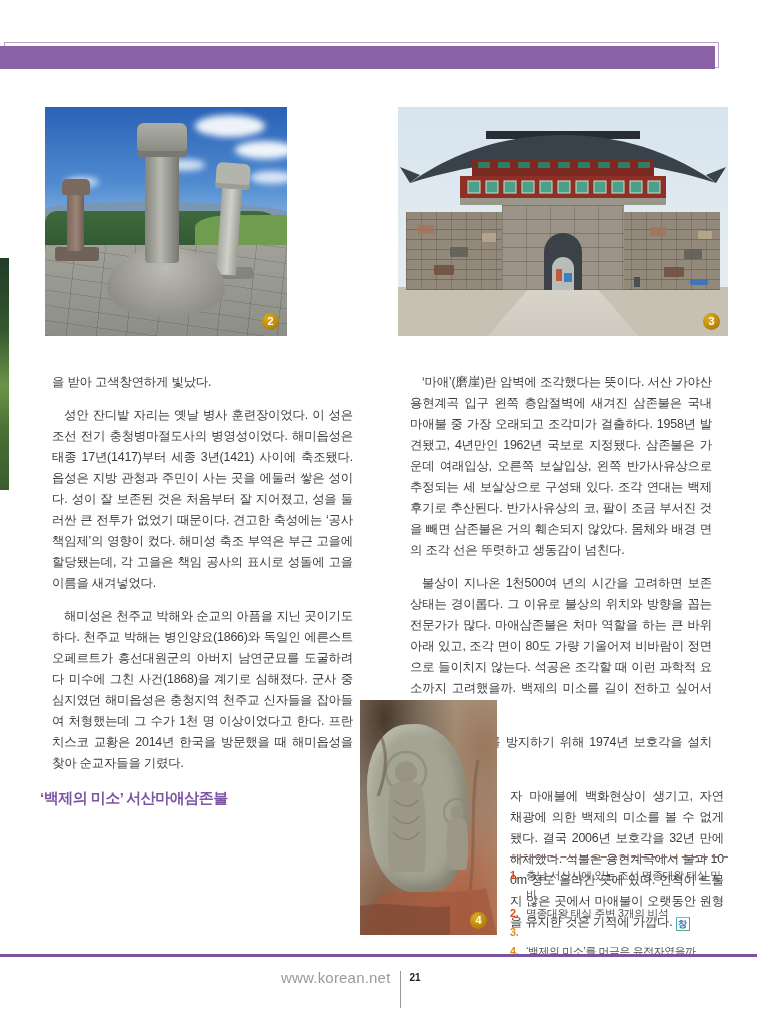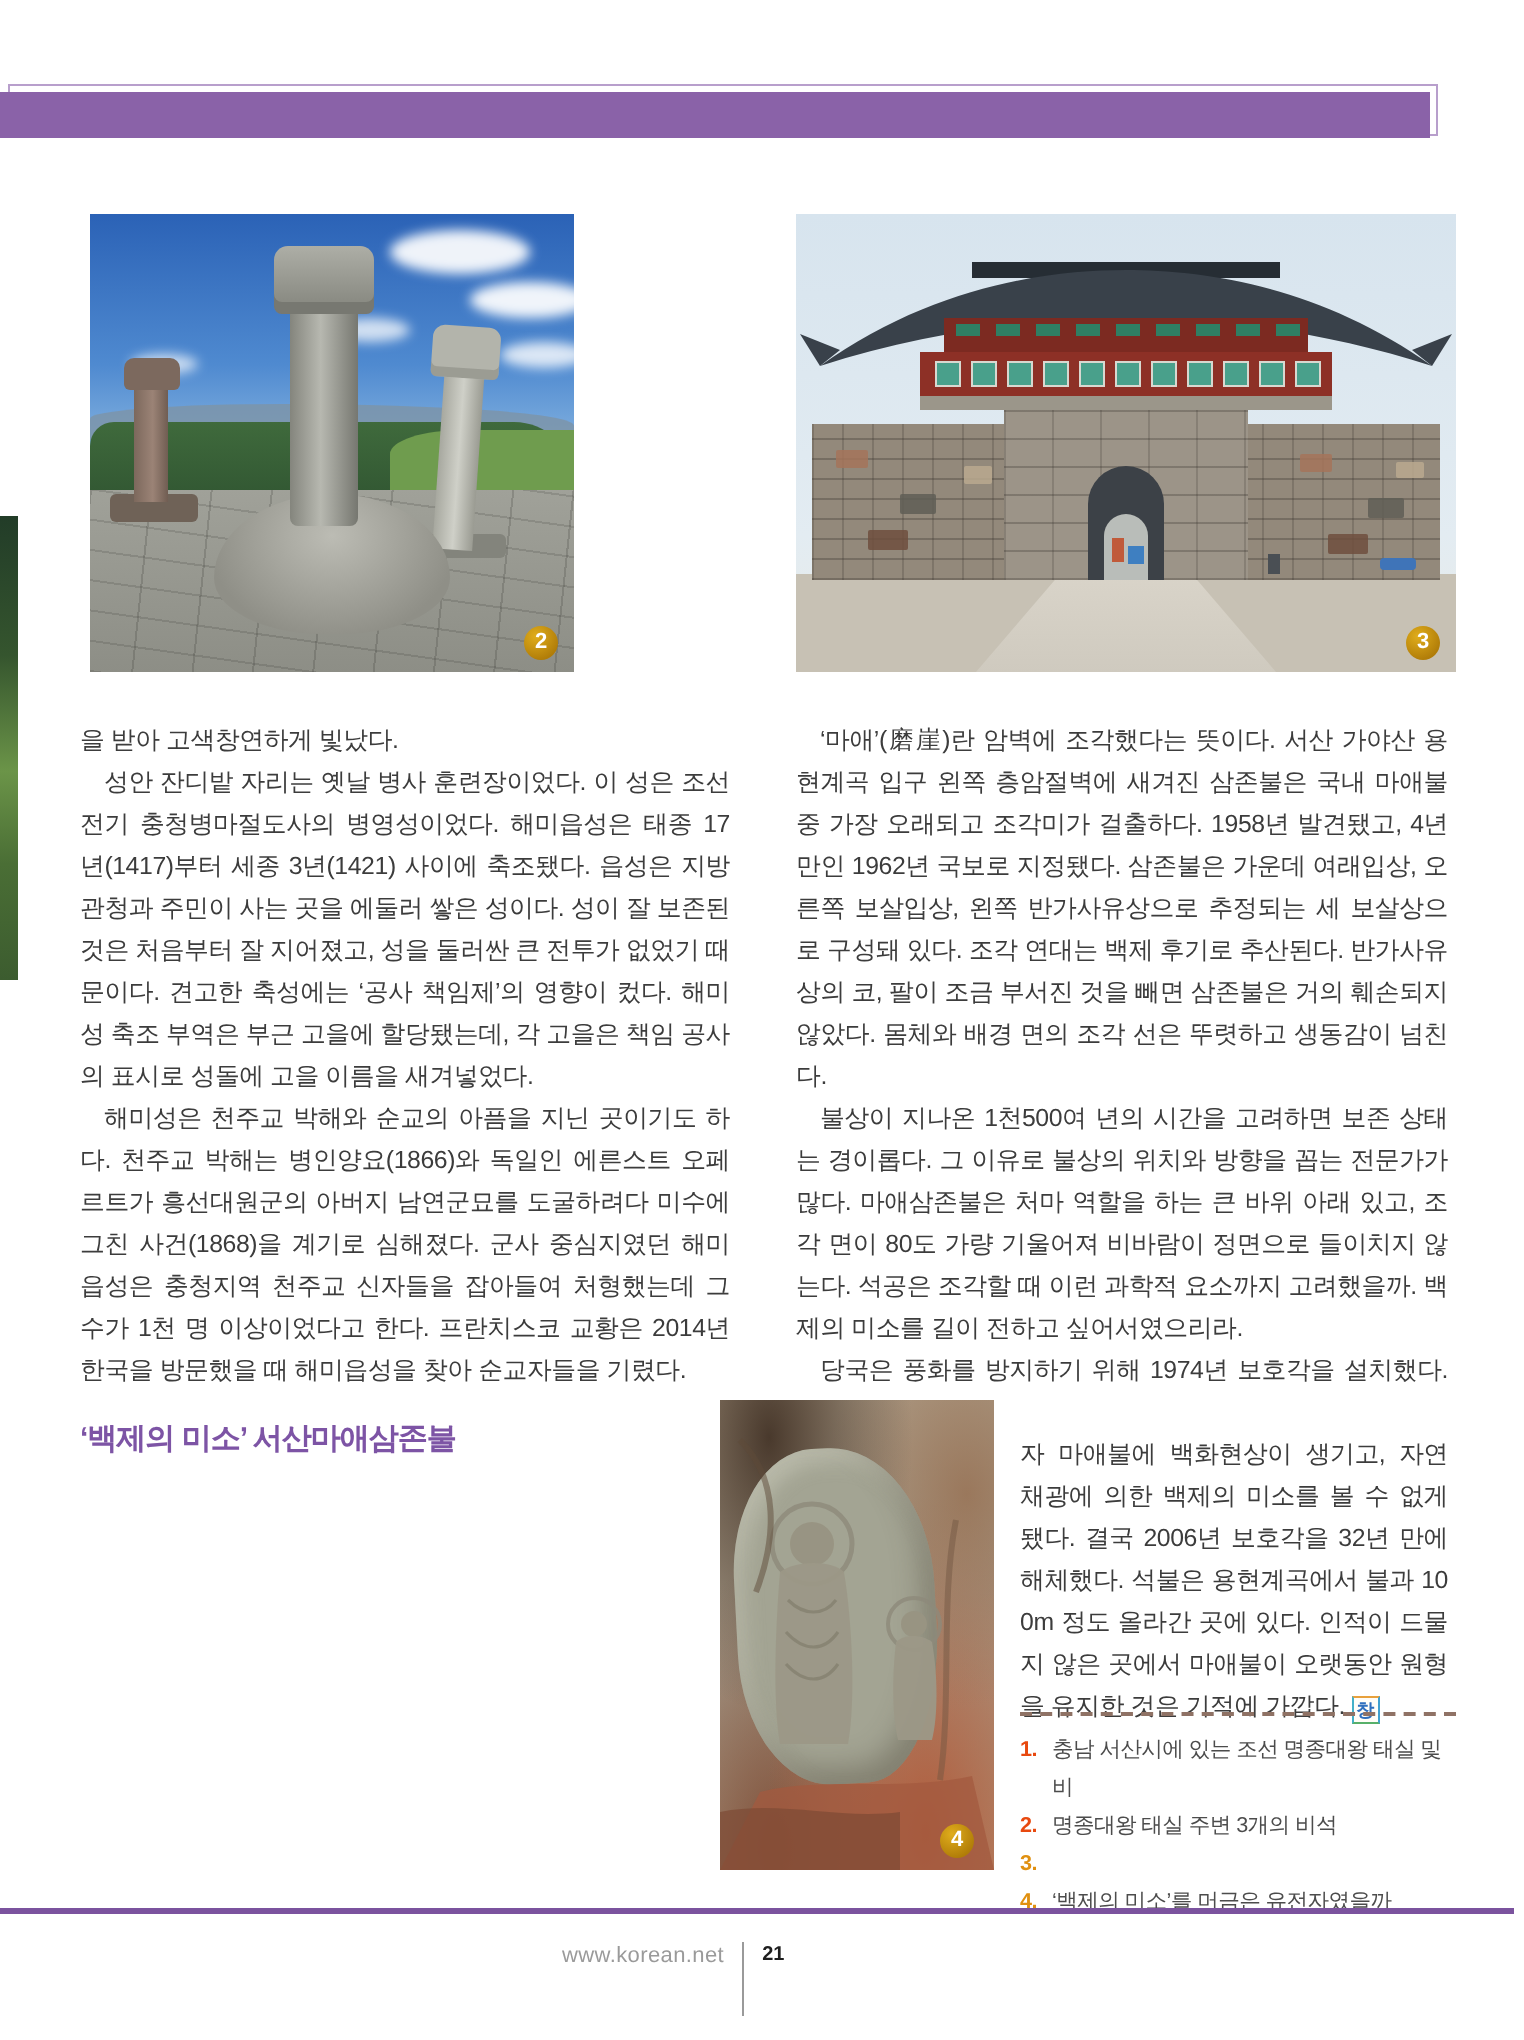--- a/index.html
+++ b/index.html
@@ -98,40 +98,40 @@
     background:radial-gradient(circle at 35% 30%,#e0ad1c,#b07c08 75%);
     color:#fff; font-size:11px; font-weight:bold; line-height:17px; text-align:center;}
   .ph2 .badge{right:8px; bottom:6px;}
   .ph3 .badge{right:8px; bottom:6px;}
   .ph4 .badge{right:10px; bottom:6px;}
   
   .col{position:absolute; font-size:12.4px; line-height:21px; text-align:justify;
     word-break:break-all; letter-spacing:-0.2px; color:#3c3c3c;}
   .col-left{left:40px; top:360px; width:325px;}
   .col-right{left:398px; top:360px; width:326px;}
-  .col p{margin:0;}
+  .col p{margin:12px;}
   .indent{text-indent:12px;}
   .section-head{color:#7d54a5; font-weight:bold; font-size:15px; line-height:22px;
     margin:13px 0 4px 0 !important; letter-spacing:-0.5px; text-align:left;}
   .narrow{width:314px;}
   .hang{margin-left:112px !important; width:214px;}
   .endmark{display:inline-block; width:12px; height:12px; font-size:9px; line-height:12px;
     text-align:center; color:#2f6fbe; background:#fffdf8; vertical-align:-1px; margin-left:3px;
     border:1px solid; border-color:#e8a13c #3fa0d0 #57b06a #44b0c8; text-indent:0; font-weight:bold;}
   
   .captions{position:absolute; left:510px; top:856px; width:218px;
     border-top:2px dashed #8f7265; padding-top:8px;}
   .cap-item{display:flex; font-size:10.8px; line-height:19px; color:#4c4c4c; letter-spacing:-0.3px;}
   .cap-num{width:16px; flex:0 0 16px; font-weight:bold;}
   .num-red{color:#e8490f;}
   .num-orange{color:#e09010;}
   
   .footer-line{position:absolute; left:0; top:954px; width:757px; height:3px; background:#7b539e;}
   .footer{position:absolute; left:281px; top:971px; display:flex; align-items:flex-start; gap:9px;}
-  .site{font-size:11px; color:#9a9a9a; letter-spacing:.2px; line-height:14px; text-decoration:none;}
+  .site{font-size:15px; color:#9a9a9a; letter-spacing:.2px; line-height:14px; text-decoration:none;}
   .fdiv{width:1px; height:37px; background:#9a9a9a;}
   .pagenum{font-size:10px; font-weight:bold; color:#1e1e1e; line-height:14px;}
 </style>
 </head>
 <body>
 
 <div id="page">
 
   <div class="bar-outline"></div>
   <div class="top-bar"></div>

